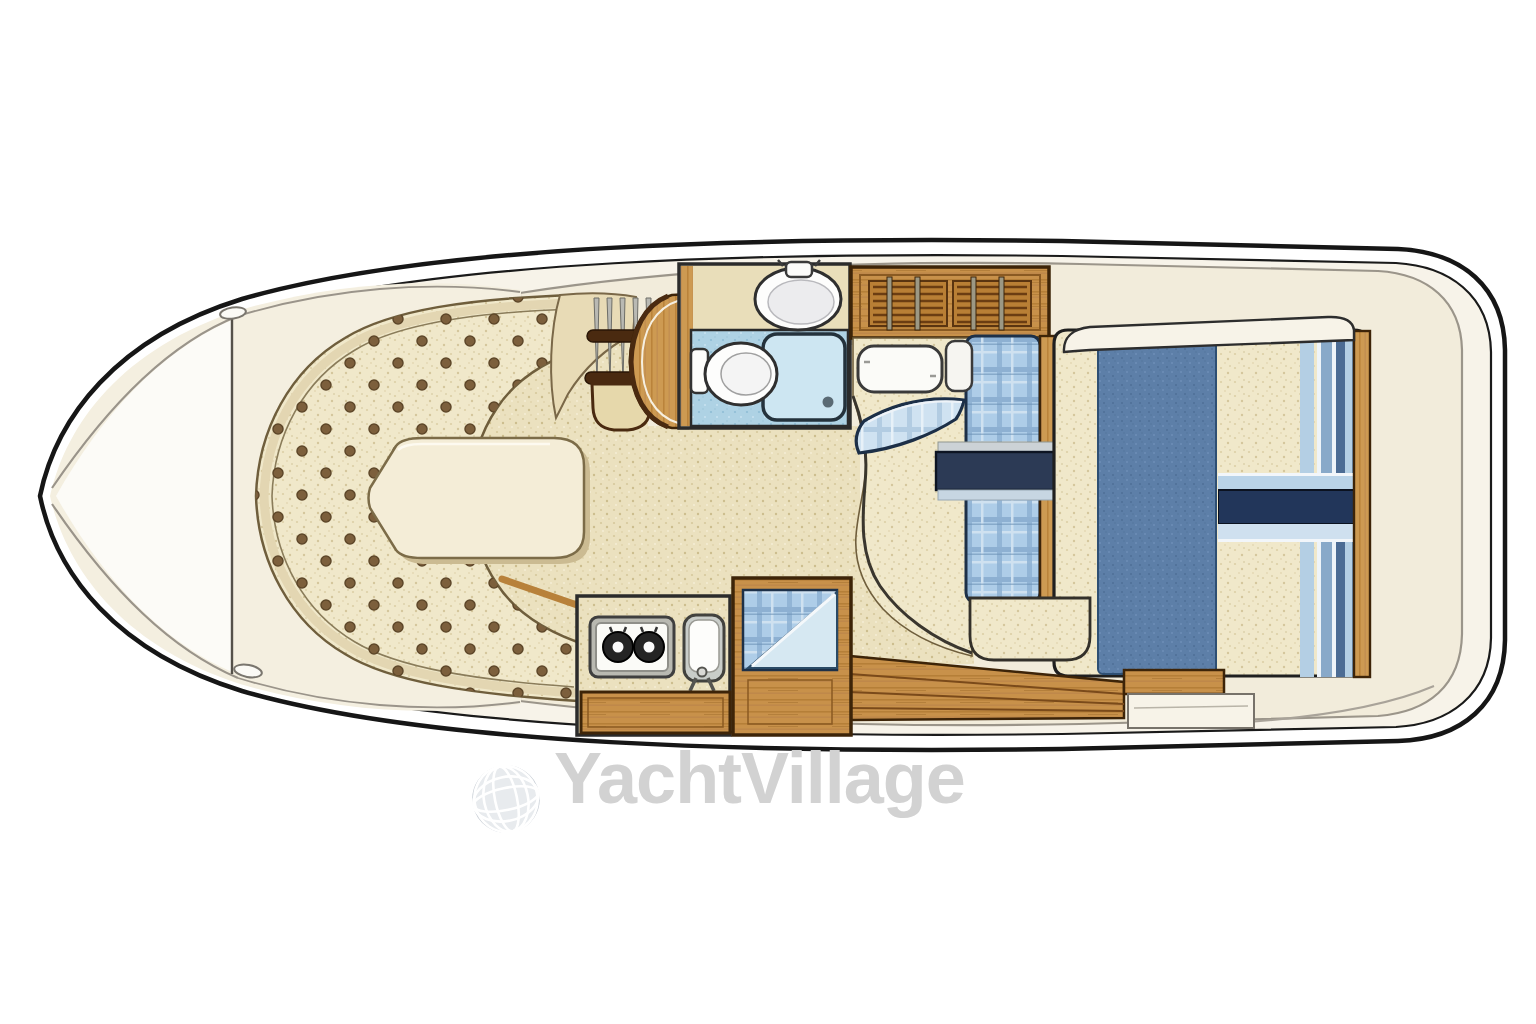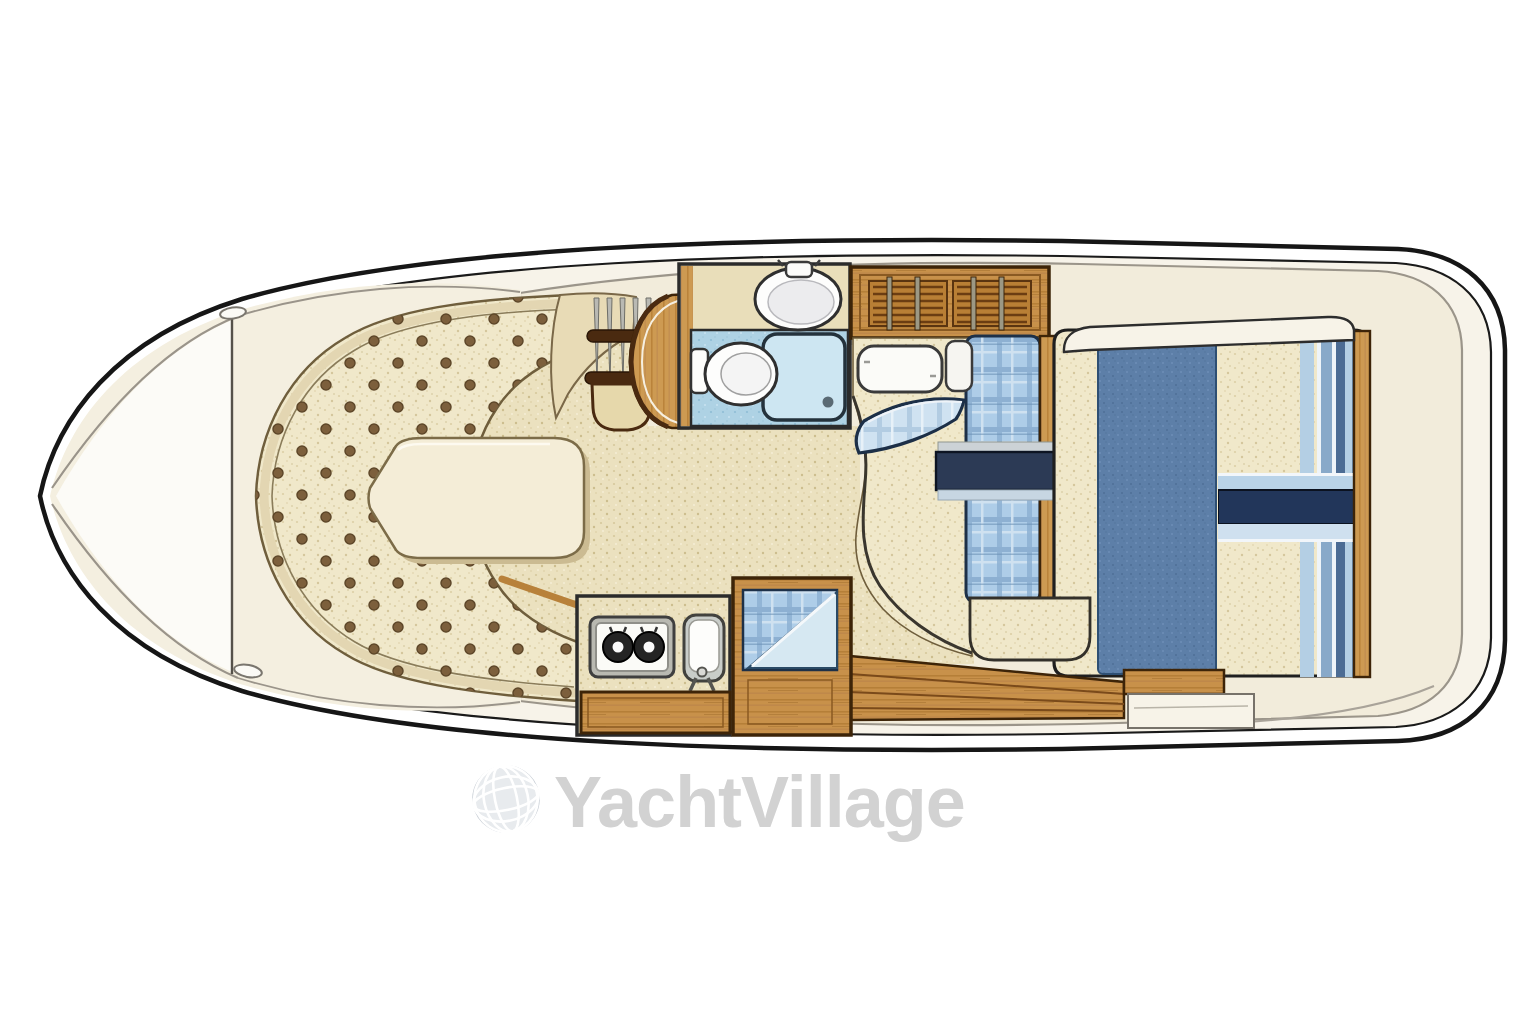--- a/index.html
+++ b/index.html
@@ -1,19 +1,19 @@
 <!DOCTYPE html>
 <html><head>
 <meta charset="utf-8">
 <style>
   html,body{margin:0;padding:0;background:#ffffff;}
   .stage{position:relative;width:1536px;height:1024px;background:#ffffff;overflow:hidden;
          font-family:"Liberation Sans",sans-serif;}
   .plan-svg{position:absolute;left:0;top:0;}
-  .watermark{position:absolute;left:468px;top:742px;display:flex;align-items:flex-end;gap:8px;
+  .watermark{position:absolute;left:468px;top:742px;display:flex;align-items:flex-start;gap:8px;
              user-select:none;pointer-events:none;}
   .watermark .wm-text{font-family:"Liberation Sans",sans-serif;font-weight:700;font-size:72px;
              color:#d2d2d2;letter-spacing:-1px;line-height:1;}
 </style>
 </head>
 <body>
 
 <div class="stage">
 
 <svg class="plan-svg" width="1536" height="1024" viewBox="0 0 1536 1024">

